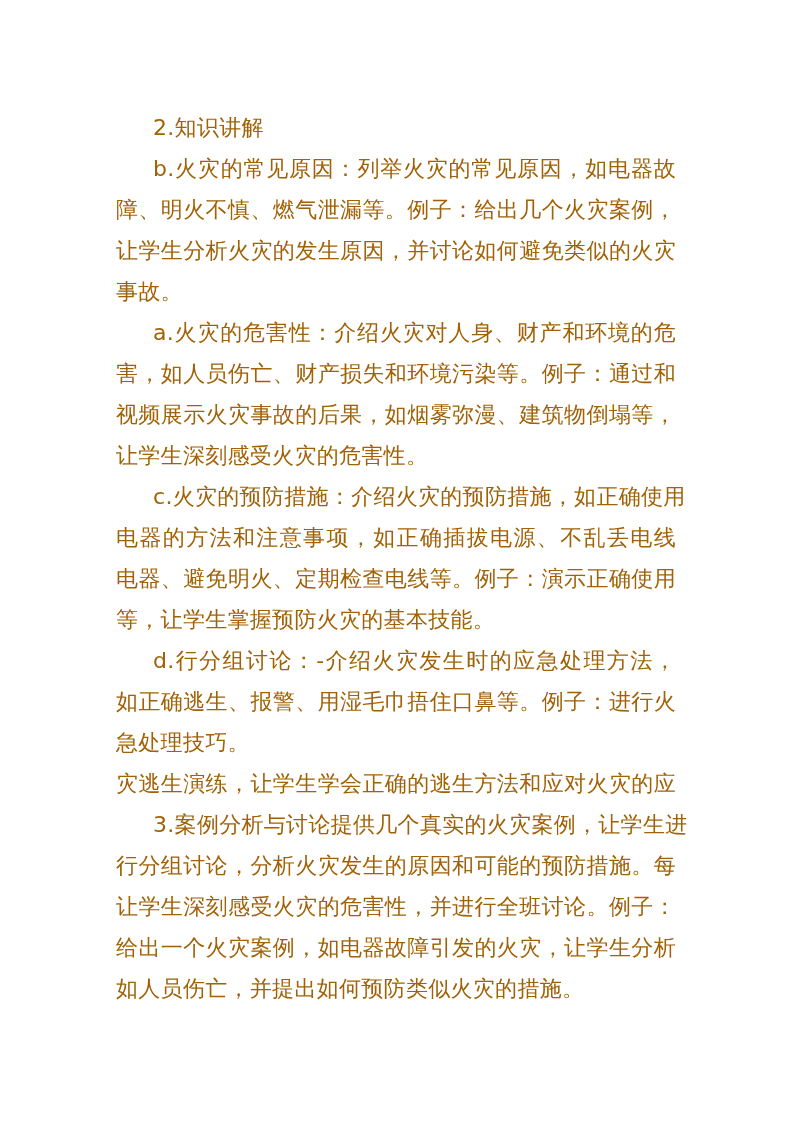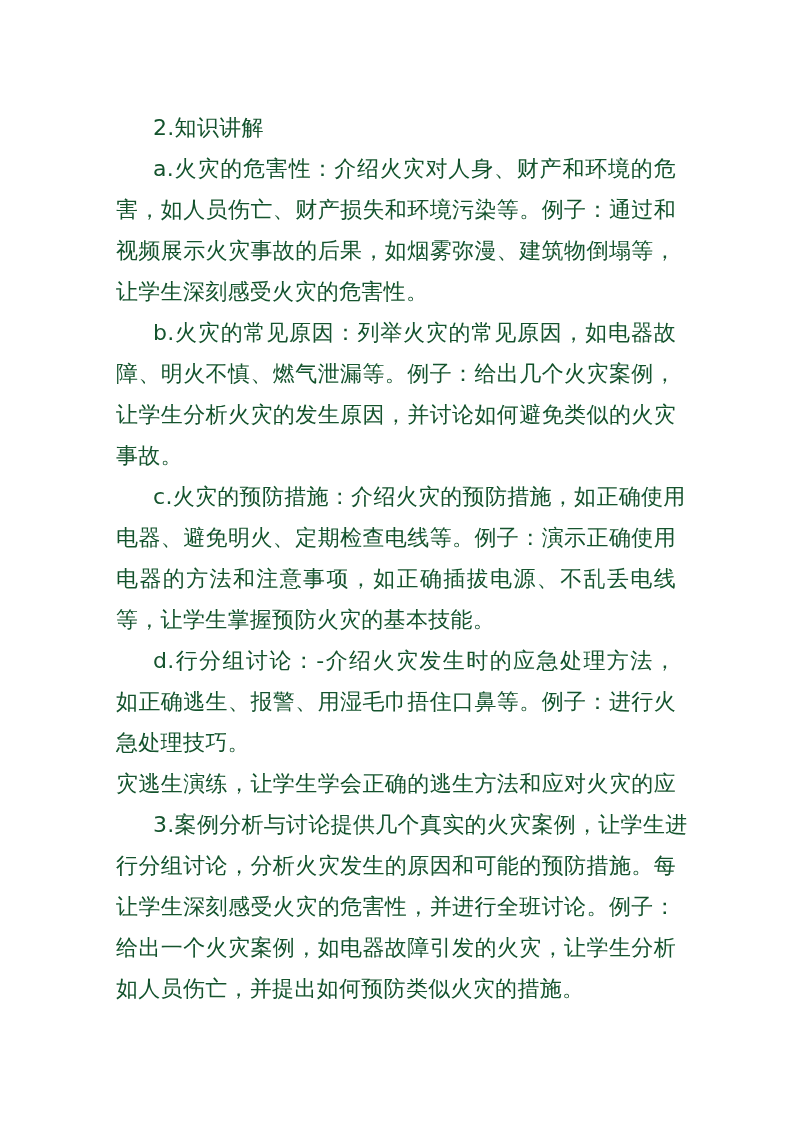--- a/index.html
+++ b/index.html
@@ -18,21 +18,21 @@
     width: 793px;
     height: 1122px;
     background: #ffffff;
     overflow: hidden;
   }
   .content {
     position: absolute;
     left: 116px;
     top: 107px;
     width: 560px;
-    color: #14532d;
+    color: #a16207;
     font-size: 22px;
     font-weight: 400;
   }
   .para {
     margin: 0;
     padding: 0;
   }
   .line {
     height: 41px;
     line-height: 41px;
@@ -52,35 +52,35 @@
 </style>
 </head>
 <body>
 
 <div class="page">
   <div class="content">
       <div class="para">
         <div class="line first last">2.知识讲解</div>
       </div>
       <div class="para">
+        <div class="line first">b.火灾的常见原因：列举火灾的常见原因，如电器故</div>
+        <div class="line">障、明火不慎、燃气泄漏等。例子：给出几个火灾案例，</div>
+        <div class="line">让学生分析火灾的发生原因，并讨论如何避免类似的火灾</div>
+        <div class="line last">事故。</div>
+      </div>
+      <div class="para">
         <div class="line first">a.火灾的危害性：介绍火灾对人身、财产和环境的危</div>
         <div class="line">害，如人员伤亡、财产损失和环境污染等。例子：通过和</div>
         <div class="line">视频展示火灾事故的后果，如烟雾弥漫、建筑物倒塌等，</div>
         <div class="line last">让学生深刻感受火灾的危害性。</div>
       </div>
       <div class="para">
-        <div class="line first">b.火灾的常见原因：列举火灾的常见原因，如电器故</div>
-        <div class="line">障、明火不慎、燃气泄漏等。例子：给出几个火灾案例，</div>
-        <div class="line">让学生分析火灾的发生原因，并讨论如何避免类似的火灾</div>
-        <div class="line last">事故。</div>
-      </div>
-      <div class="para">
         <div class="line first">c.火灾的预防措施：介绍火灾的预防措施，如正确使用</div>
+        <div class="line">电器的方法和注意事项，如正确插拔电源、不乱丢电线</div>
         <div class="line">电器、避免明火、定期检查电线等。例子：演示正确使用</div>
-        <div class="line">电器的方法和注意事项，如正确插拔电源、不乱丢电线</div>
         <div class="line last">等，让学生掌握预防火灾的基本技能。</div>
       </div>
       <div class="para">
         <div class="line first">d.行分组讨论：-介绍火灾发生时的应急处理方法，</div>
         <div class="line">如正确逃生、报警、用湿毛巾捂住口鼻等。例子：进行火</div>
         <div class="line last">急处理技巧。</div>
         <div class="line">灾逃生演练，让学生学会正确的逃生方法和应对火灾的应</div>
       </div>
       <div class="para">
         <div class="line first">3.案例分析与讨论提供几个真实的火灾案例，让学生进</div>

